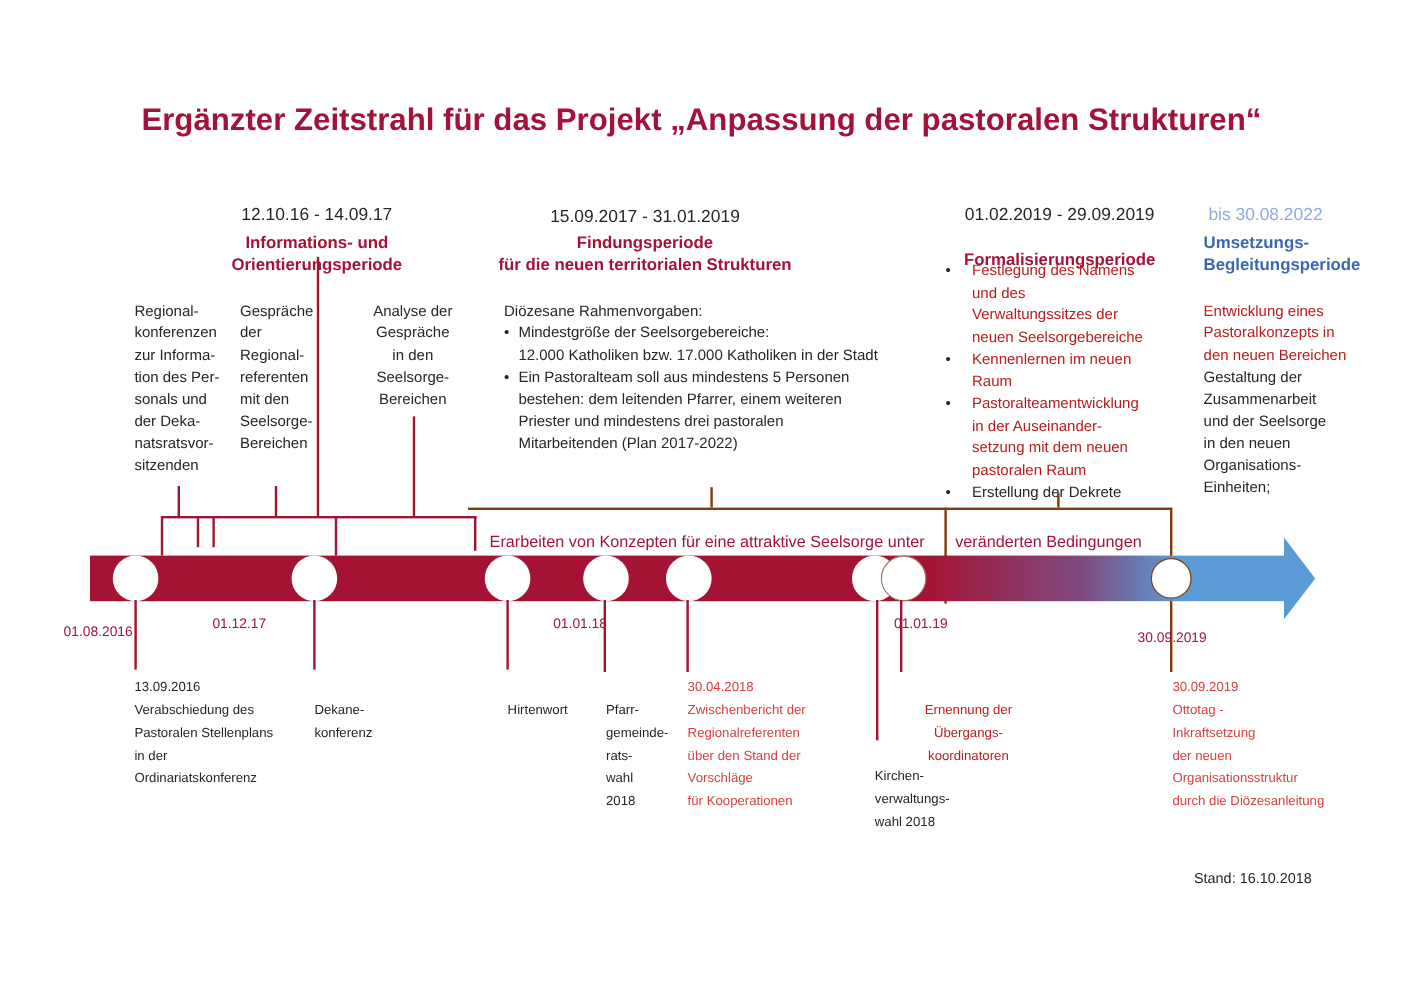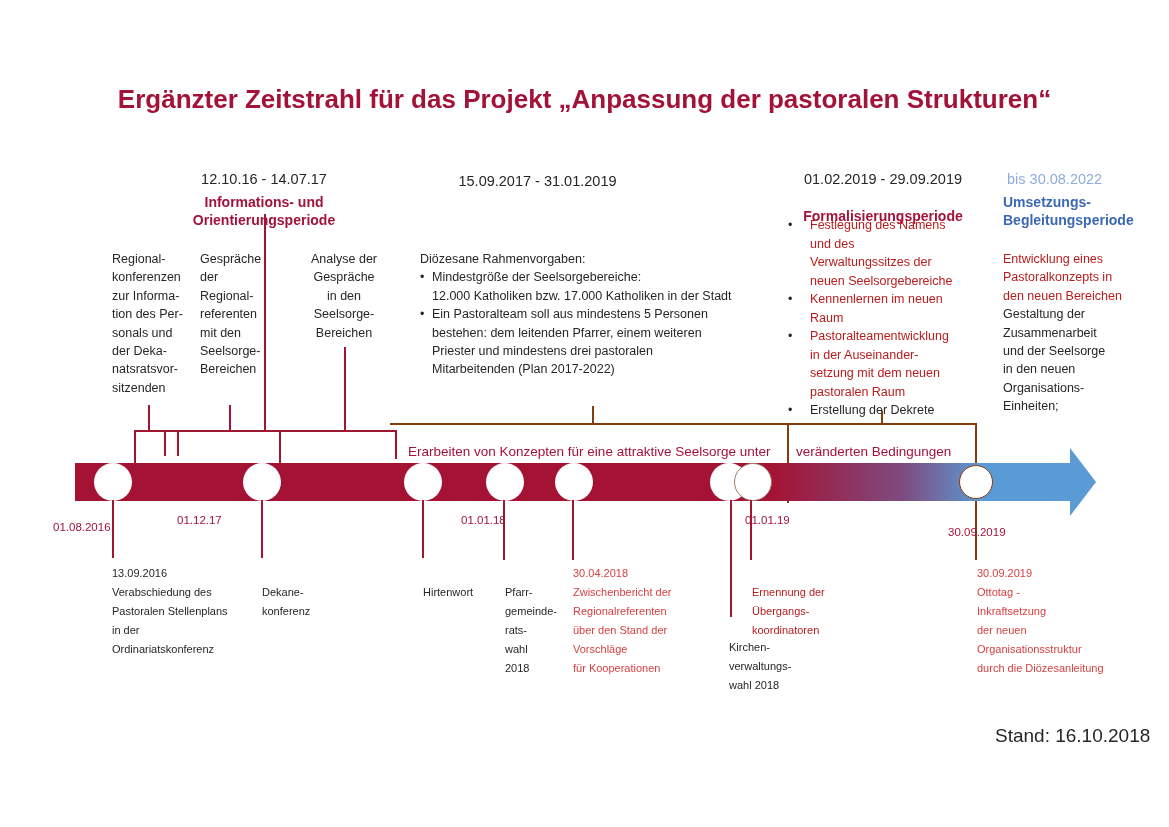--- a/index.html
+++ b/index.html
@@ -27,35 +27,37 @@
         background:linear-gradient(90deg,#A41334 0%,#A41334 70%,#7E4B80 83%,#5B9BD5 91%,#5B9BD5 100%);}
   .arrowhead{position:absolute;left:1070px;top:448px;width:0;height:0;
         border-top:34px solid transparent;border-bottom:34px solid transparent;border-left:26px solid #5B9BD5;}
   .circle{position:absolute;width:38px;height:38px;border-radius:50%;background:#fff;top:463px;}
   .circle-outlined{border:1px solid #9c7b6a;box-sizing:border-box;}
   .circle-last{position:absolute;width:34px;height:34px;border-radius:50%;background:#fff;top:465px;
         border:1.5px solid #843C0C;box-sizing:border-box;}
   .banner{font-size:13.5px;color:#A31239;}
   .axisdate{font-size:11.5px;color:#A31239;}
   .belowtext{font-size:11px;line-height:19px;}
-  .stand{font-size:19px;color:#262626;}
+  .stand{font-size:12px;color:#262626;}
 </style>
 </head>
 <body>
 
 <div id="slide">
 
   <div class="abs title" style="top:84px;left:0;">Ergänzter Zeitstrahl für das Projekt „Anpassung der pastoralen Strukturen“</div>
 
   <div class="abs" style="left:135px;top:171px;width:258px;">
-    <div class="pdate">12.10.16 - 14.07.17</div>
+    <div class="pdate">12.10.16 - 14.09.17</div>
     <div class="pname" style="margin-top:6px;">Informations- und Orientierungsperiode</div>
   </div>
   <div class="abs" style="left:415px;top:173px;width:245px;">
     <div class="pdate">15.09.2017 - 31.01.2019</div>
+    <div class="pname pre" style="margin-top:4px;">Findungsperiode
+für die neuen territorialen Strukturen</div>
   </div>
   <div class="abs" style="left:798px;top:171px;width:170px;">
     <div class="pdate">01.02.2019 - 29.09.2019</div>
     <div class="pname" style="margin-top:20px;">Formalisierungsperiode</div>
   </div>
   <div class="abs" style="left:1003px;top:171px;width:160px;">
     <div class="pdate lightblue" style="text-align:left;padding-left:4px;">bis 30.08.2022</div>
     <div class="pname pre blue" style="margin-top:6px;text-align:left;">Umsetzungs-
 Begleitungsperiode</div>
   </div>
@@ -196,21 +198,21 @@
 gemeinde-
 rats-
 wahl
 2018</div>
   <div class="abs belowtext pre red" style="left:573px;top:564px;width:135px;">30.04.2018
 Zwischenbericht der
 Regionalreferenten
 über den Stand der
 Vorschläge
 für Kooperationen</div>
-  <div class="abs belowtext pre green" style="left:752px;top:583px;width:110px;">Ernennung der
+  <div class="abs belowtext pre green" style="left:752px;top:583px;width:110px;text-align:center;">Ernennung der
 Übergangs-
 koordinatoren</div>
   <div class="abs belowtext pre" style="left:729px;top:638px;width:100px;">Kirchen-
 verwaltungs-
 wahl 2018</div>
   <div class="abs belowtext pre red" style="left:977px;top:564px;width:165px;">30.09.2019
 Ottotag -
 Inkraftsetzung
 der neuen
 Organisationsstruktur

